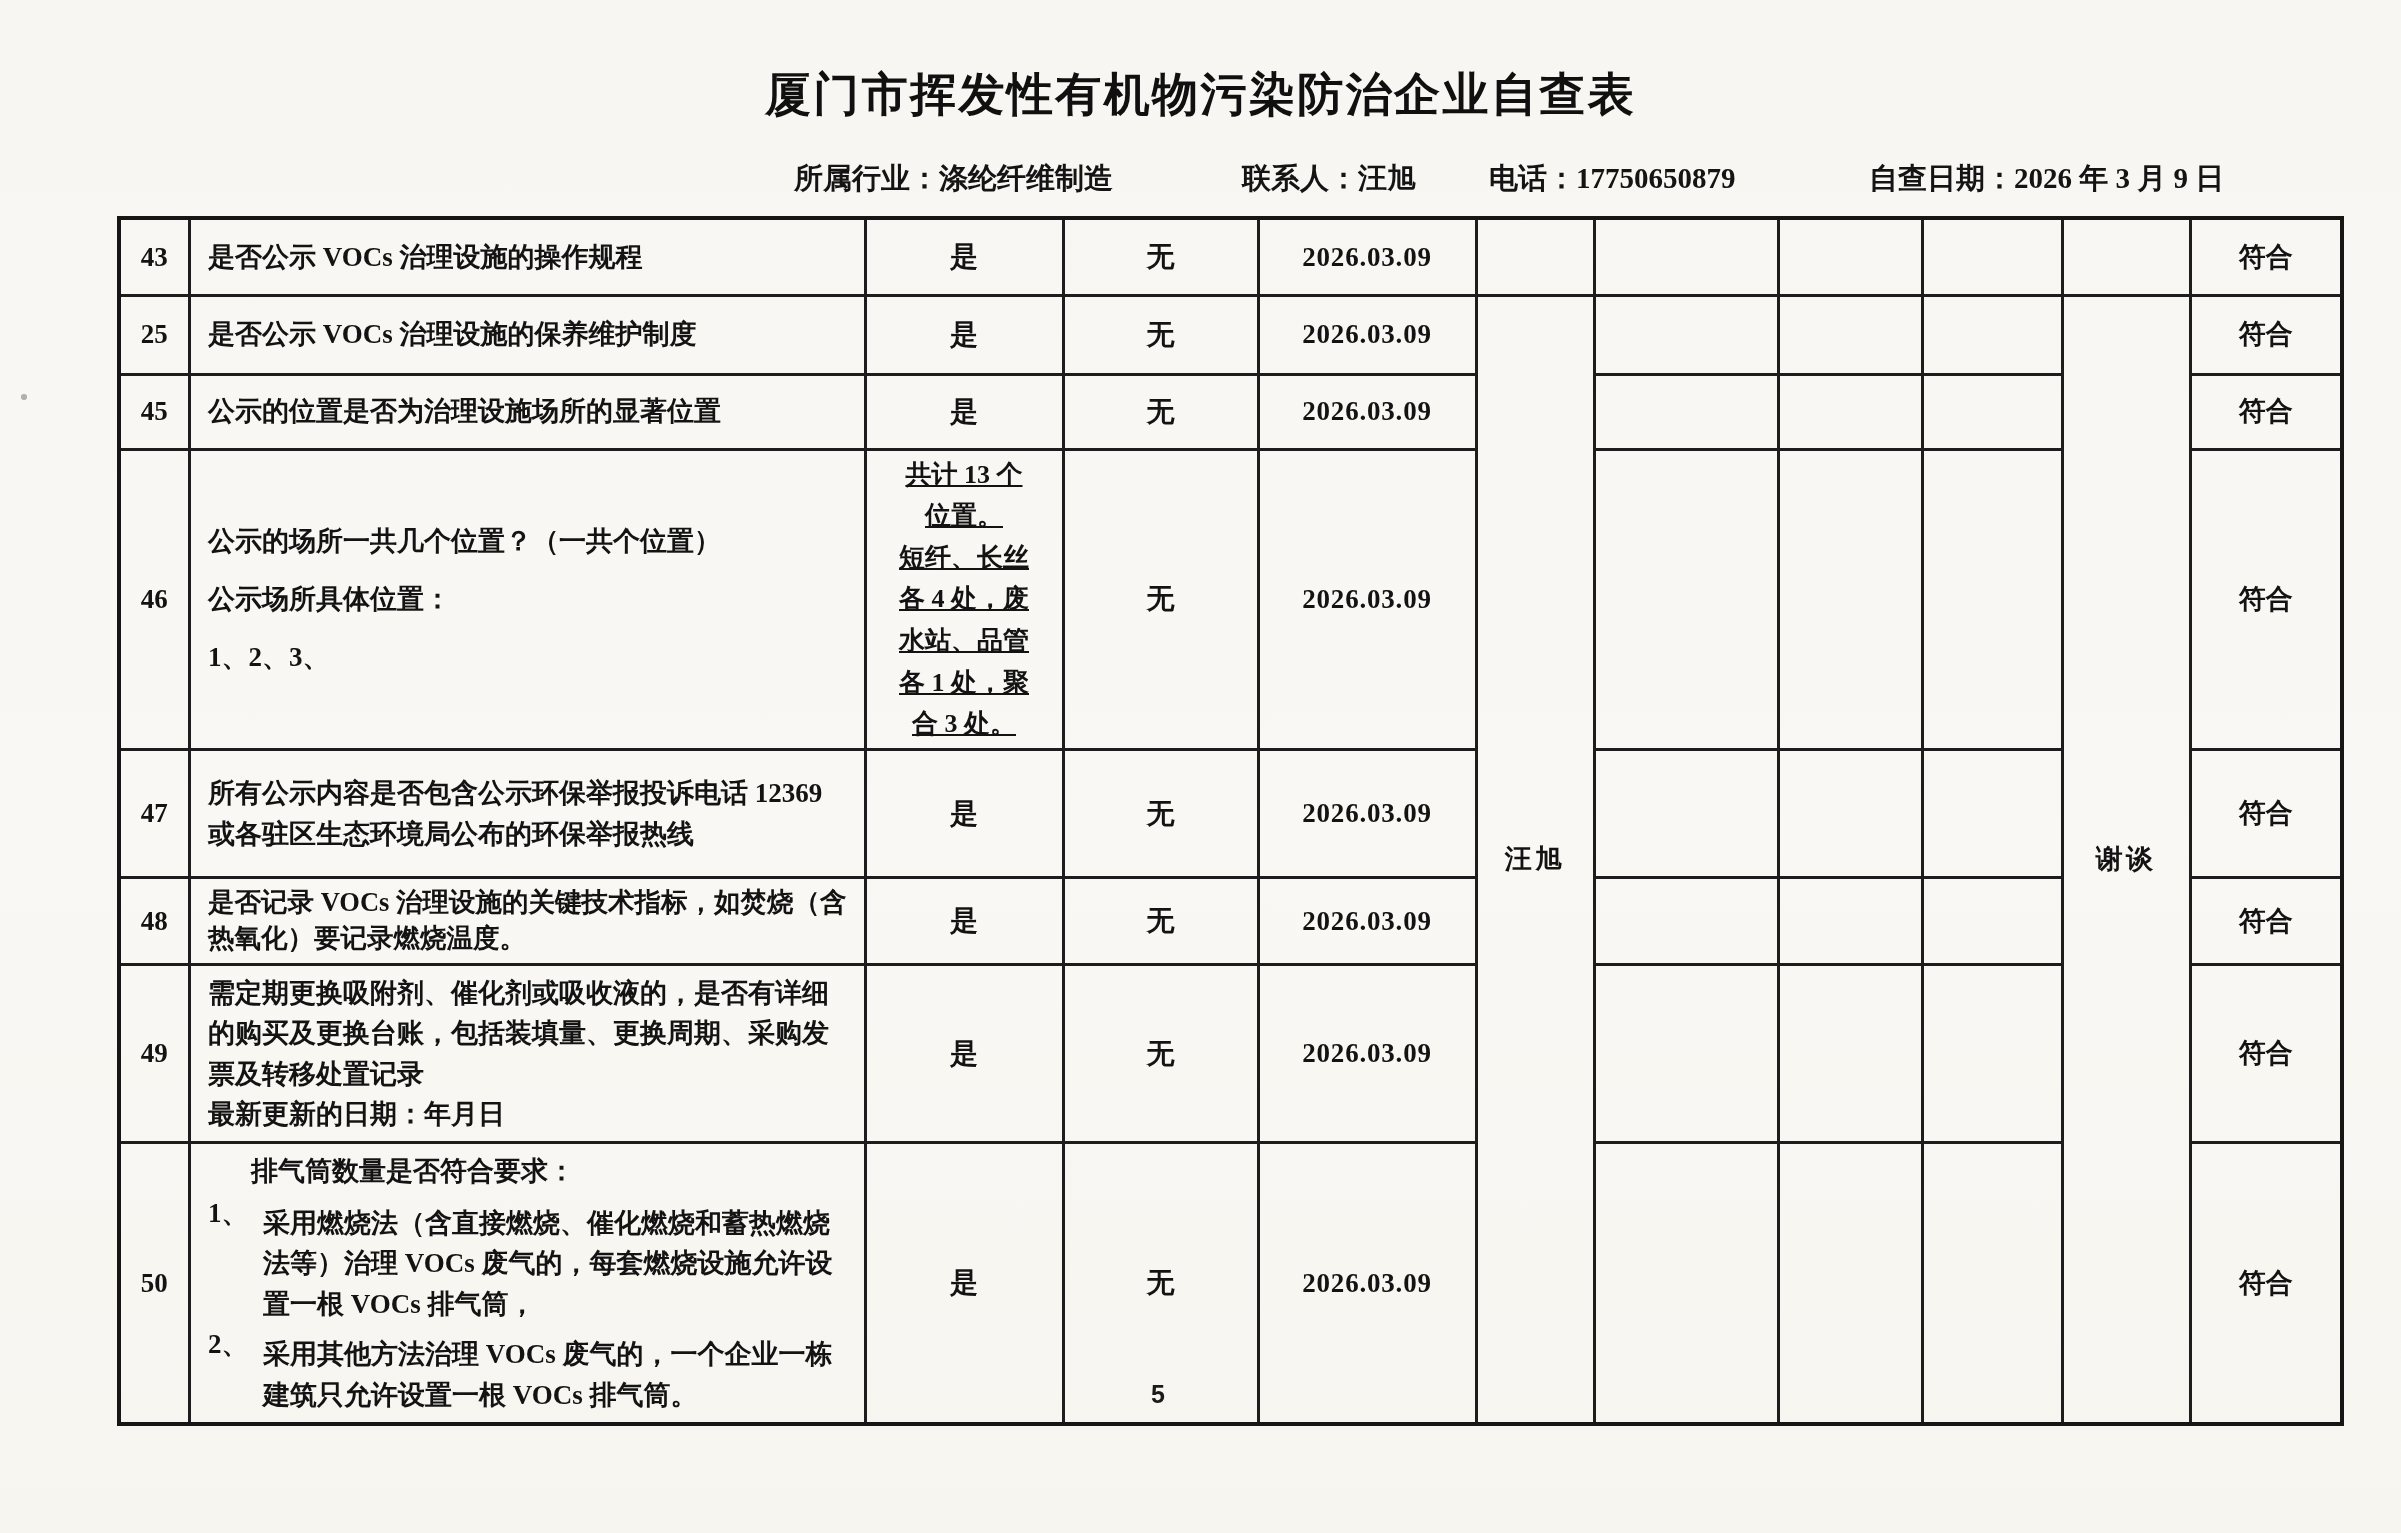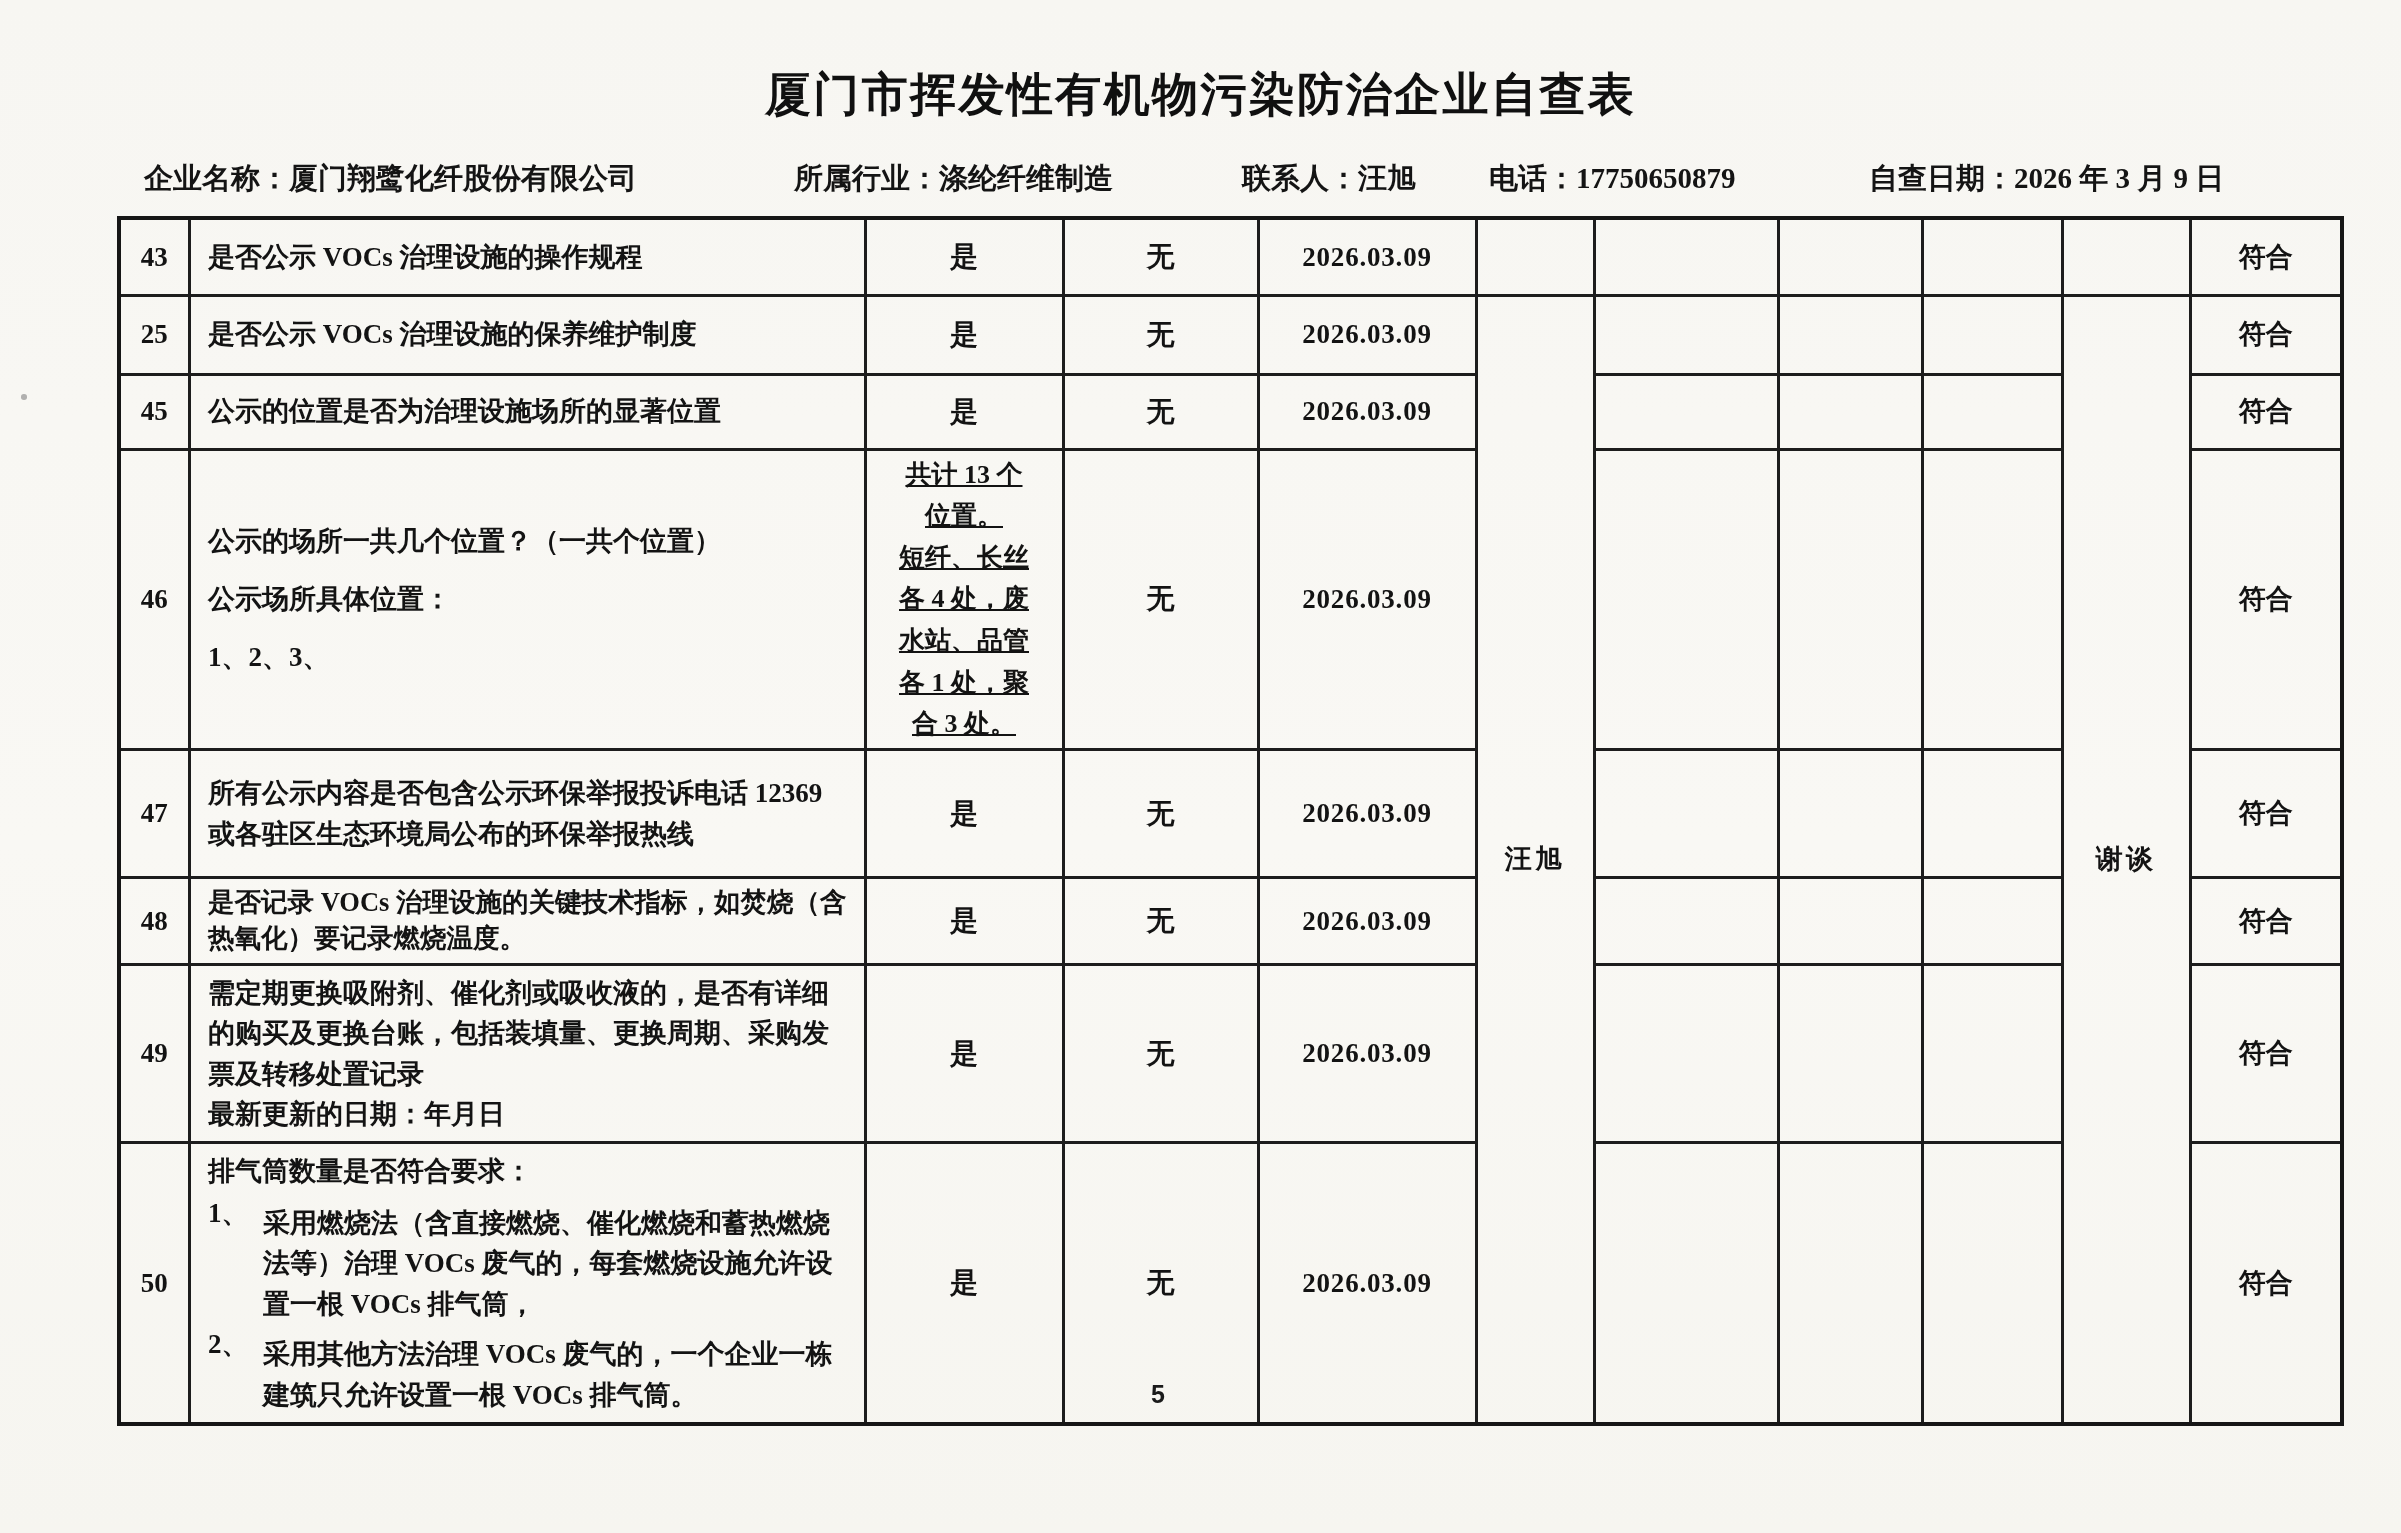--- a/index.html
+++ b/index.html
@@ -41,21 +41,21 @@
   td.date { text-align:center; letter-spacing:0.8px; }
   td.res  { text-align:center; }
   td.sig  { text-align:center; letter-spacing:3.2px; padding:0; }
   td.empty{ padding:0; }
   .prewrap { white-space:pre-line; }
   tr.r46 td.q { line-height:2.15; }
   td.longans {
     white-space:pre-line; font-size:26px; line-height:1.6;
     text-align:center; padding:3.2px 1.6px;text-decoration:underline;
   }
-  .q-block .intro { margin-bottom:1.6px; }
+  .q-block .intro { margin-bottom:1.6px;margin-left:43px; }
   .q-item { display:flex; }
   .q-item .mk { flex:0 0 55px; }
   .q-item .it { flex:1;margin-top:10px; }
 
   .page-num {
     position:absolute; left:1151px; top:1380px;
     font-size:25px; font-weight:700;
     font-family:"Liberation Sans","DejaVu Sans",sans-serif;
     color:#1a1a1a;
   }
@@ -63,21 +63,20 @@
     position:absolute; left:21px; top:394px; width:5.6px; height:5.6px;
     background:#777; border-radius:50%; opacity:.55;
   }
 </style>
 </head>
 <body>
 
 <div class="page-title">厦门市挥发性有机物污染防治企业自查表</div>
 
 <div class="meta">
-  <span class="field f-company"><span>企业名称：</span><span>厦门翔鹭化纤股份有限公司</span></span>
   <span class="field f-industry"><span>所属行业：</span><span>涤纶纤维制造</span></span>
   <span class="field f-contact"><span>联系人：</span><span>汪旭</span></span>
   <span class="field f-phone"><span>电话：</span><span>17750650879</span></span>
   <span class="field f-date"><span>自查日期：</span><span>2026 年 3 月 9 日</span></span>
 </div>
 
 <table class="sheet">
   <colgroup>
     <col style="width:70px">
       <col style="width:676px">

